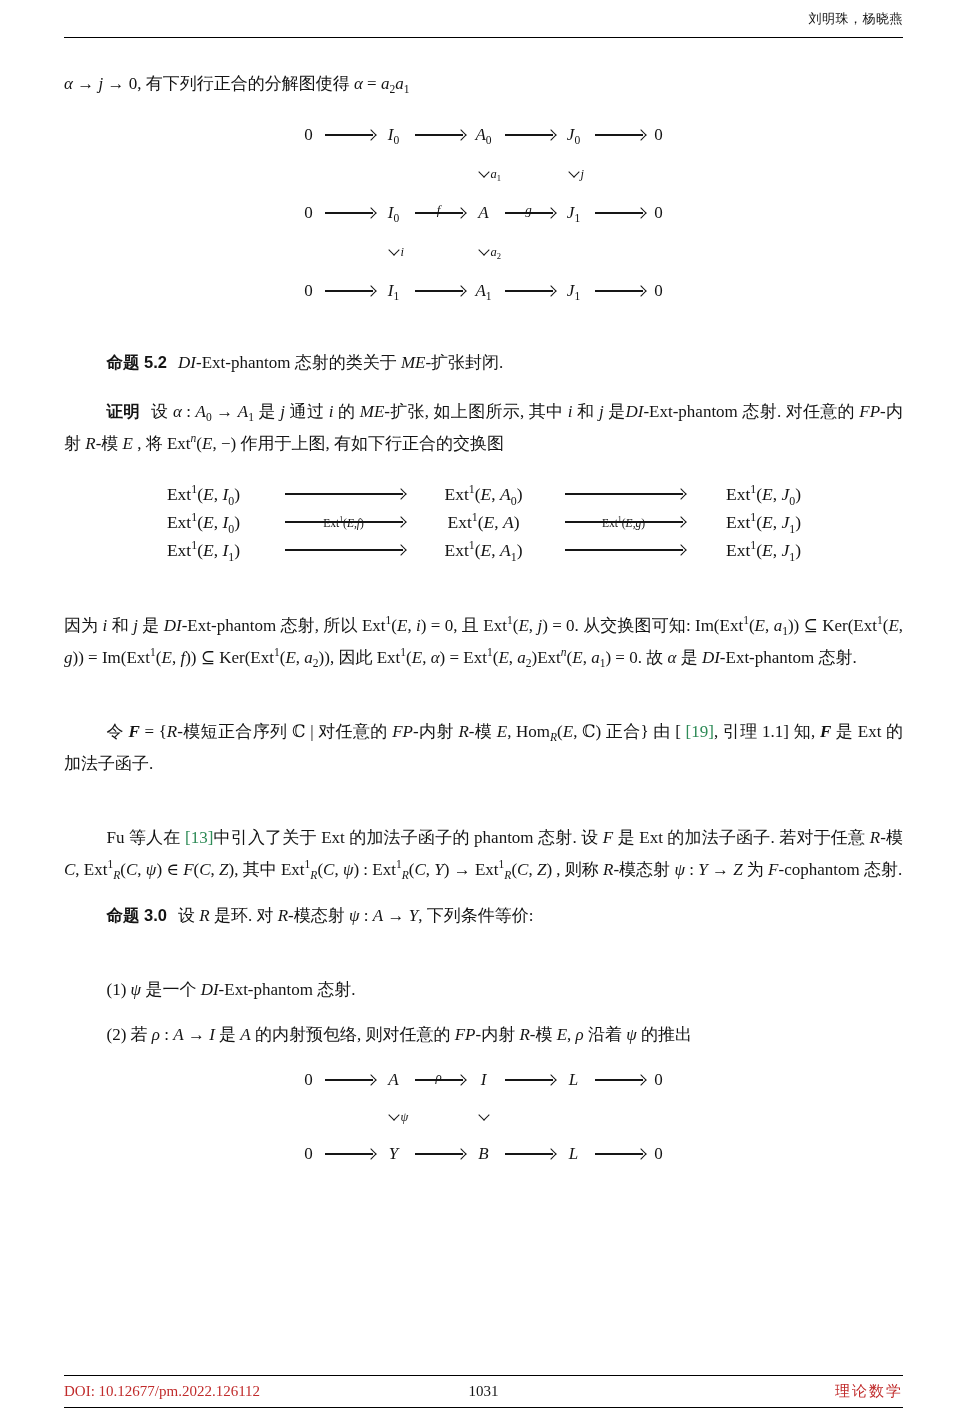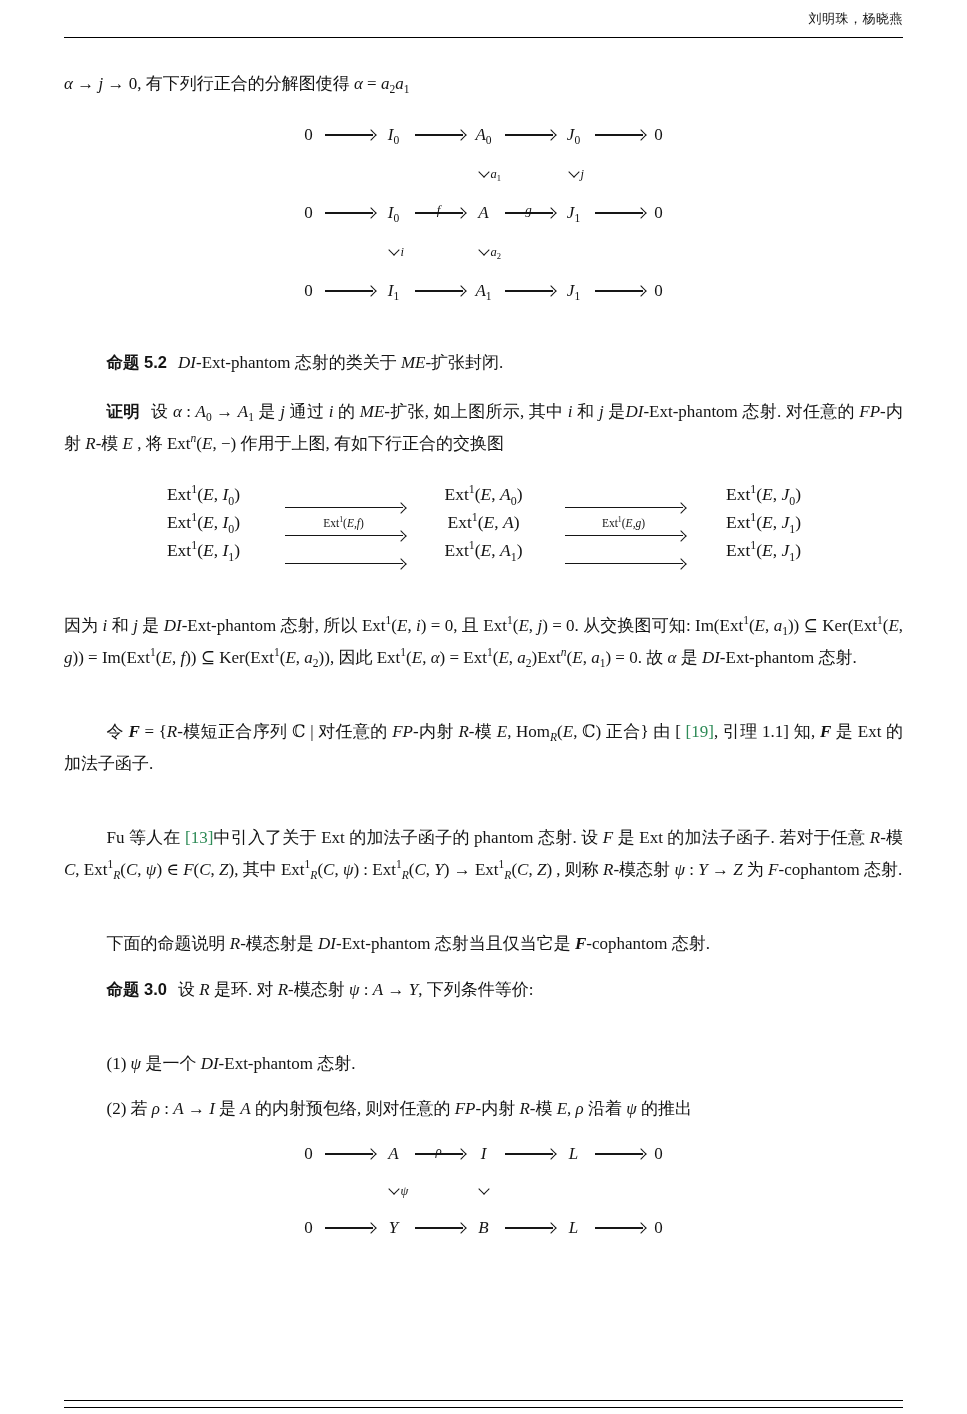--- a/index.html
+++ b/index.html
@@ -35,21 +35,21 @@
   .vline{width:1.2px;background:#161616;position:relative;margin:3px 0;}
   .vline::after{content:"";position:absolute;bottom:-2px;left:50%;margin-left:-3.6px;width:7px;height:7px;
     border-right:1.3px solid #161616;border-bottom:1.3px solid #161616;transform:rotate(45deg);}
   .veq{width:5px;border-left:1.3px solid #161616;border-right:1.3px solid #161616;margin:3px 0;}
   .vlabel{position:absolute;left:calc(50% + 7px);top:50%;transform:translateY(-50%);
     font-size:12.5px;white-space:nowrap;text-align:left;}
   .vr1{height:52px;}
   .vr3{height:48px;}
   
   .cn2{width:150px;text-align:center;font-size:17.5px;white-space:nowrap;}
-  .ca2{width:130px;position:relative;display:flex;align-items:flex-end;padding:0 6px;height:28px;}
+  .ca2{width:130px;position:relative;display:flex;align-items:center;padding:0 6px;height:28px;}
   .ca2 .ln{flex:1;height:1.2px;background:#161616;position:relative;}
   .ca2 .ln::after{content:"";position:absolute;right:-2px;top:-3px;width:7px;height:7px;
     border-top:1.3px solid #161616;border-right:1.3px solid #161616;transform:rotate(45deg);}
   .vr2{height:76px;}
   .sm{font-size:11.5px;}
   .hlabel.sm{bottom:7px;}
   
   .intro{margin-top:30px;}
   .d1{margin:22px 0 42px;}
   .p-prop{margin-bottom:16px;}
@@ -227,21 +227,20 @@
   <p class="para p-mb">因为 <i>i</i> 和 <i>j</i> 是 <span class="cal">DI</span>-Ext-phantom 态射, 所以 Ext<sup>1</sup>(<i>E</i>, <i>i</i>) = 0, 且 Ext<sup>1</sup>(<i>E</i>, <i>j</i>) = 0. 从交换图可知: Im(Ext<sup>1</sup>(<i>E</i>, <i>a</i><sub>1</sub>)) ⊆ Ker(Ext<sup>1</sup>(<i>E</i>, <i>g</i>)) = Im(Ext<sup>1</sup>(<i>E</i>, <i>f</i>)) ⊆ Ker(Ext<sup>1</sup>(<i>E</i>, <i>a</i><sub>2</sub>)), 因此 Ext<sup>1</sup>(<i>E</i>, <i>α</i>) = Ext<sup>1</sup>(<i>E</i>, <i>a</i><sub>2</sub>)Ext<sup><i>n</i></sup>(<i>E</i>, <i>a</i><sub>1</sub>) = 0. 故 <i>α</i> 是 <span class="cal">DI</span>-Ext-phantom 态射.</p>
 
   <p class="para indent p-mb">
     <span>令 <span class="frak">F</span> = {<i>R</i>-模短正合序列 ℂ | 对任意的 <i>FP</i>-内射 <i>R</i>-模 <i>E</i>, Hom<sub><i>R</i></sub>(<i>E</i>, ℂ) 正合} 由 [ </span><a class="cite">[19]</a><span>, 引理 1.1] 知, <span class="frak">F</span> 是 Ext 的加法子函子.</span>
   </p>
 
   <p class="para indent p-mb">
     <span>Fu 等人在 </span><a class="cite">[13]</a><span>中引入了关于 Ext 的加法子函子的 phantom 态射. 设 <span class="cal">F</span> 是 Ext 的加法子函子. 若对于任意 <i>R</i>-模 <i>C</i>, Ext<sup>1</sup><sub><i>R</i></sub>(<i>C</i>, <i>ψ</i>) ∈ <span class="cal">F</span>(<i>C</i>, <i>Z</i>), 其中 Ext<sup>1</sup><sub><i>R</i></sub>(<i>C</i>, <i>ψ</i>) : Ext<sup>1</sup><sub><i>R</i></sub>(<i>C</i>, <i>Y</i>) → Ext<sup>1</sup><sub><i>R</i></sub>(<i>C</i>, <i>Z</i>) , 则称 <i>R</i>-模态射 <i>ψ</i> : <i>Y</i> → <i>Z</i> 为 <span class="cal">F</span>-cophantom 态射.</span>
   </p>
 
-  <p class="para indent p-mb">下面的命题说明 <i>R</i>-模态射是 <span class="cal">DI</span>-Ext-phantom 态射当且仅当它是 <span class="frak">F</span>-cophantom 态射.</p>
 
   <p class="para indent p-prop">
     <b class="hei">命题 3.0</b><span>设 <i>R</i> 是环. 对 <i>R</i>-模态射 <i>ψ</i> : <i>A</i> → <i>Y</i>, 下列条件等价:</span>
   </p>
 
   <p class="para indent p-mb">(1) <i>ψ</i> 是一个 <span class="cal">DI</span>-Ext-phantom 态射.</p>
   <p class="para indent">(2) 若 <i>ρ</i> : <i>A</i> → <i>I</i> 是 <i>A</i> 的内射预包络, 则对任意的 <i>FP</i>-内射 <i>R</i>-模 <i>E</i>, <i>ρ</i> 沿着 <i>ψ</i> 的推出</p>
 
   <div class="cd d3">
     <div class="cd-row">
@@ -298,16 +297,21 @@
       <span class="cn"><i>L</i></span>
       <span class="ca">
           <span class="ln"></span>
         </span>
       <span class="cz">0</span>
     </div>
   </div>
 
   <div class="footer">
     <div class="f-rule"></div>
+    <div class="f-row">
+      <a class="f-doi">DOI: 10.12677/pm.2022.126112</a>
+      <span class="f-page">1031</span>
+      <span class="f-j">理论数学</span>
+    </div>
     <div class="f-rule-b"></div>
   </div>
 
 </div>
 
 </body></html>

